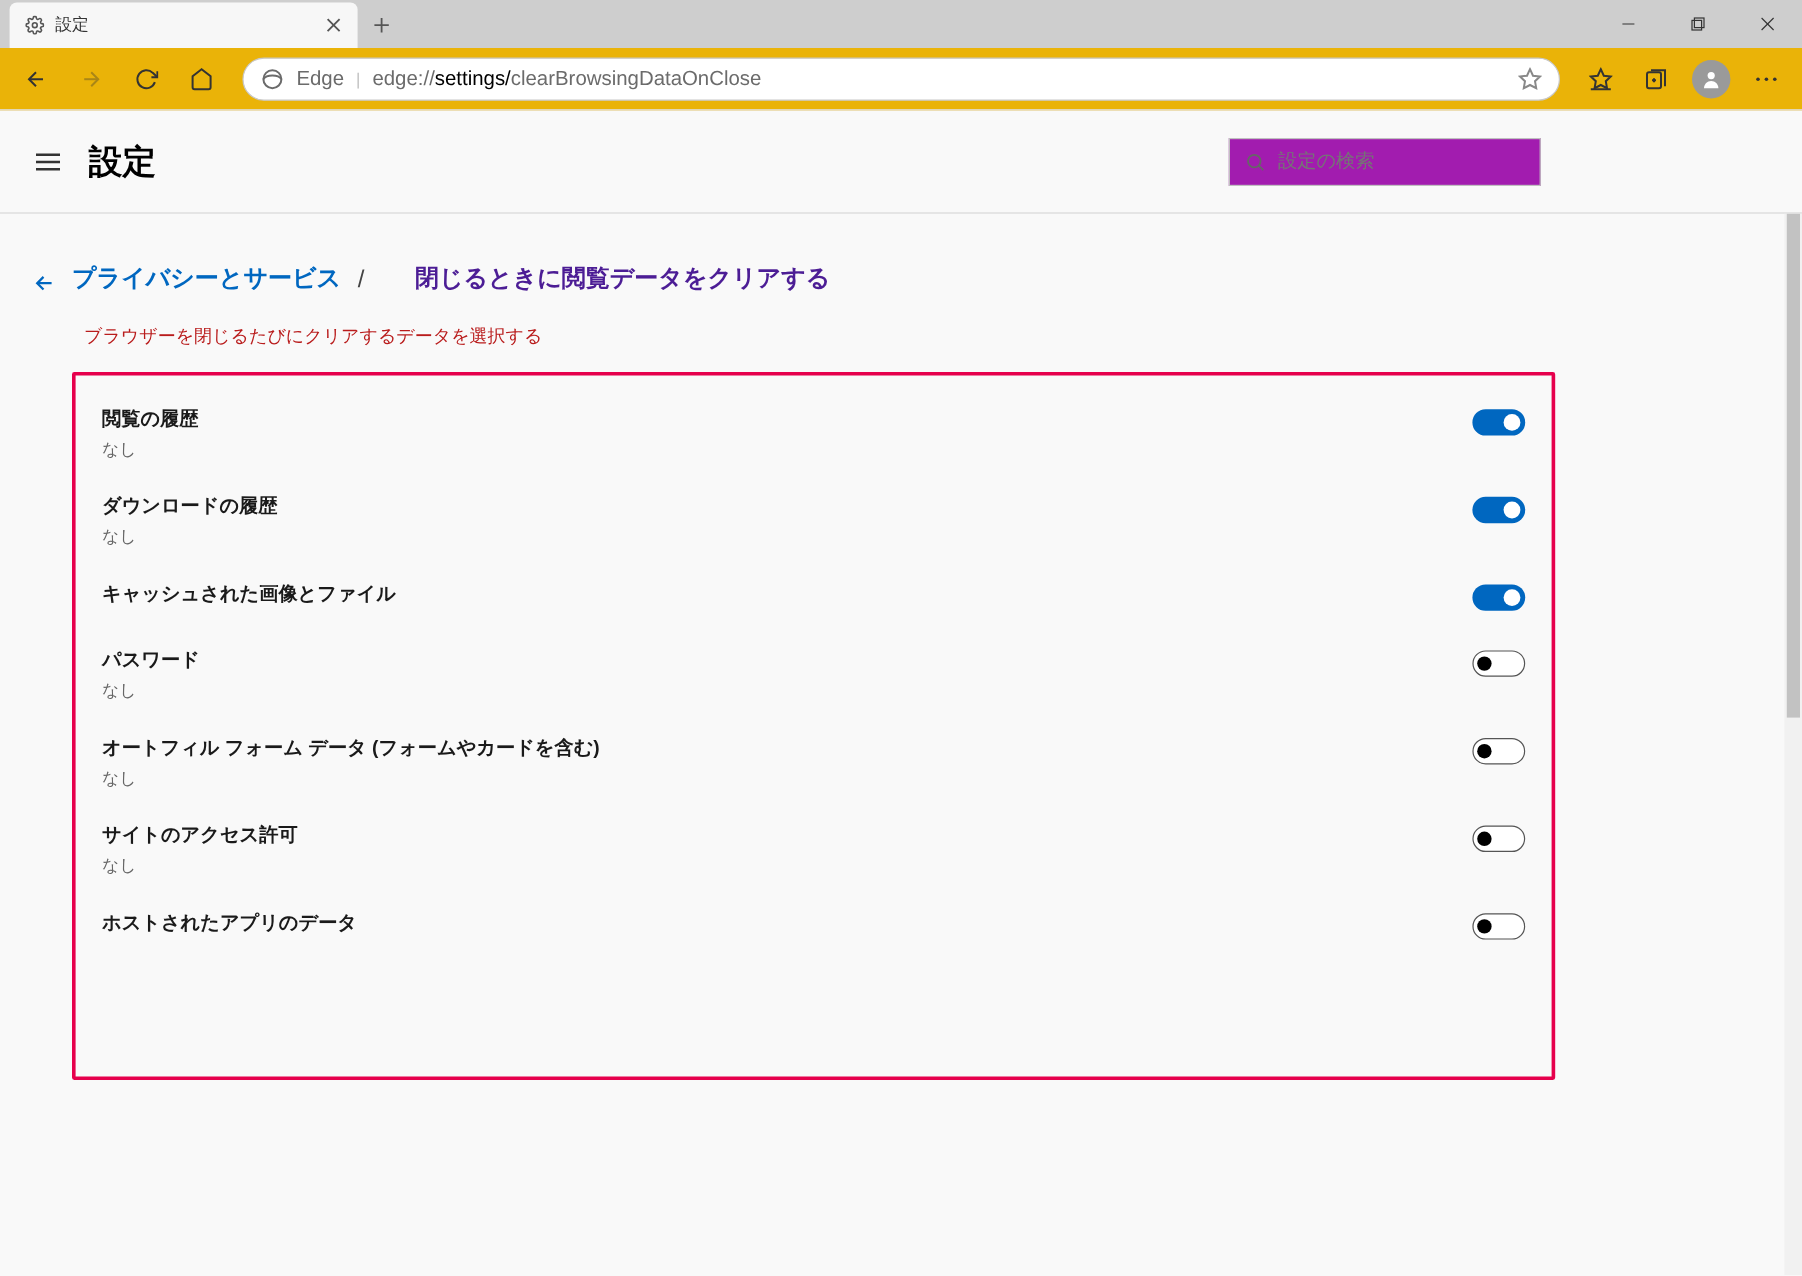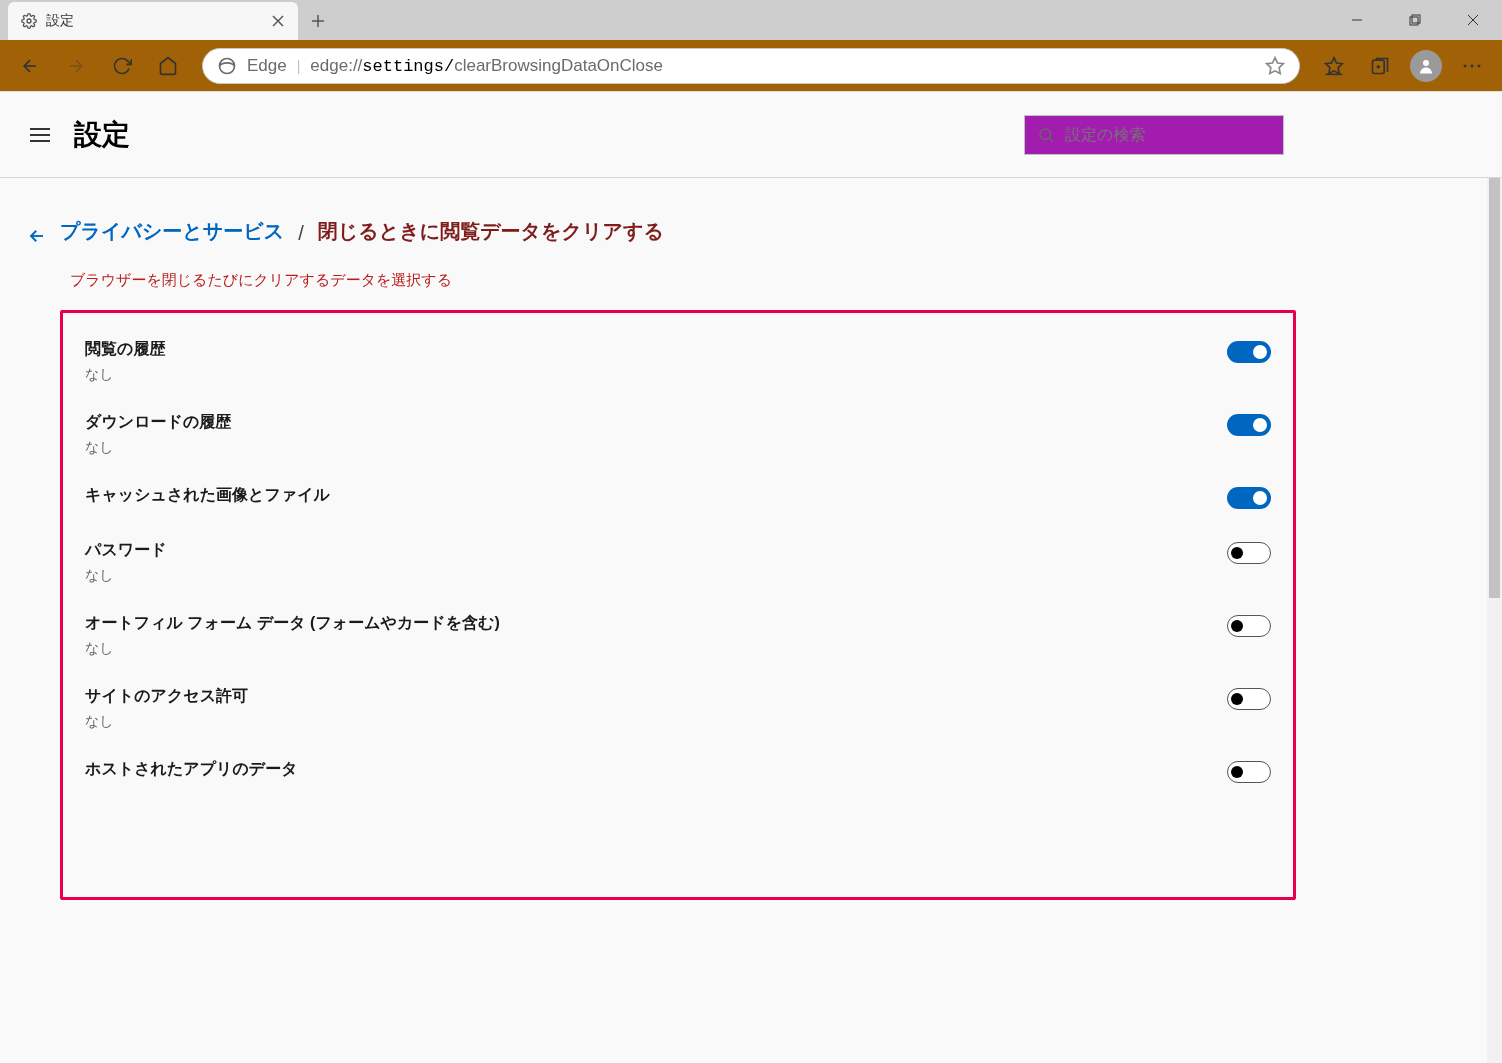--- a/index.html
+++ b/index.html
@@ -30,21 +30,21 @@
   gap: 8px;
 }
 .tab-icon { width: 18px; height: 18px; display:flex; align-items:center; justify-content:center;}
 .tab-title { flex: 1; font-size: 14px; color: #333; }
 .tab-close { width: 16px; height: 16px; display:flex;align-items:center;justify-content:center; cursor:pointer;}
 .new-tab { width: 40px; height: 38px; display:flex;align-items:center;justify-content:center; cursor:pointer;}
 .window-controls { margin-left: auto; display: flex; height: 40px; }
 .win-btn { width: 58px; display:flex;align-items:center;justify-content:center; cursor:pointer;}
 .toolbar {
   height: 52px;
-  background: #a16207;
+  background: #eab308;
   display: flex;
   align-items: center;
   padding: 0 10px;
   gap: 6px;
   border-bottom: 1px solid #e0e0e0;
 }
 .tool-btn { width: 40px; height: 40px; display:flex;align-items:center;justify-content:center; border-radius:4px; cursor:pointer;}
 .tool-btn.disabled { opacity: 0.35; }
 .addr-bar {
   flex: 1;
@@ -54,21 +54,21 @@
   border-radius: 18px;
   display: flex;
   align-items: center;
   padding: 0 14px;
   gap: 10px;
   margin: 0 8px;
 }
 .addr-prefix { display:flex; align-items:center; gap:10px; color:#6b6b6b; font-size:17px;}
 .addr-sep { color: #c0c0c0; }
 .addr-text { font-size: 17px; color: #6b6b6b; }
-.addr-text .dark { color: #000; font-family: Liberation Mono, monospace; }
+.addr-text .dark { color: #000; }
 .addr-spacer { flex: 1; }
 .avatar { width: 32px; height: 32px; border-radius: 50%; background: #9a9a9a; display:flex;align-items:center;justify-content:center;}
 .settings-header {
   height: 85px;
   display: flex;
   align-items: center;
   padding: 0 28px;
   gap: 22px;
 }
 .hamburger { width:24px; height:24px; display:flex;align-items:center;justify-content:center; cursor:pointer;}
@@ -97,21 +97,21 @@
   display: flex;
   align-items: flex-end;
   gap: 14px;
   font-size: 20px;
   font-weight: 600;
   margin-bottom: 26px;
 }
 .breadcrumb .back-arrow { color:#0067c0; cursor:pointer;}
 .breadcrumb .link { color: #0067c0; cursor:pointer;}
 .breadcrumb .slash { color: #444; font-weight:400;}
-.breadcrumb .current { color: #7f1d1d; }
+.breadcrumb .current { color: #4c1d95; margin-left: 28px; }
 .subtitle { font-size: 15px; color: #b91c1c; margin-left: 42px; margin-bottom: 20px;}
 .options-box {
   margin-left: 32px;
   width: 1236px;
   border: 3px solid #e6004c;
   border-radius: 2px;
   padding: 12px 0 0 0;
   height: 590px;
   overflow: hidden;
 }

